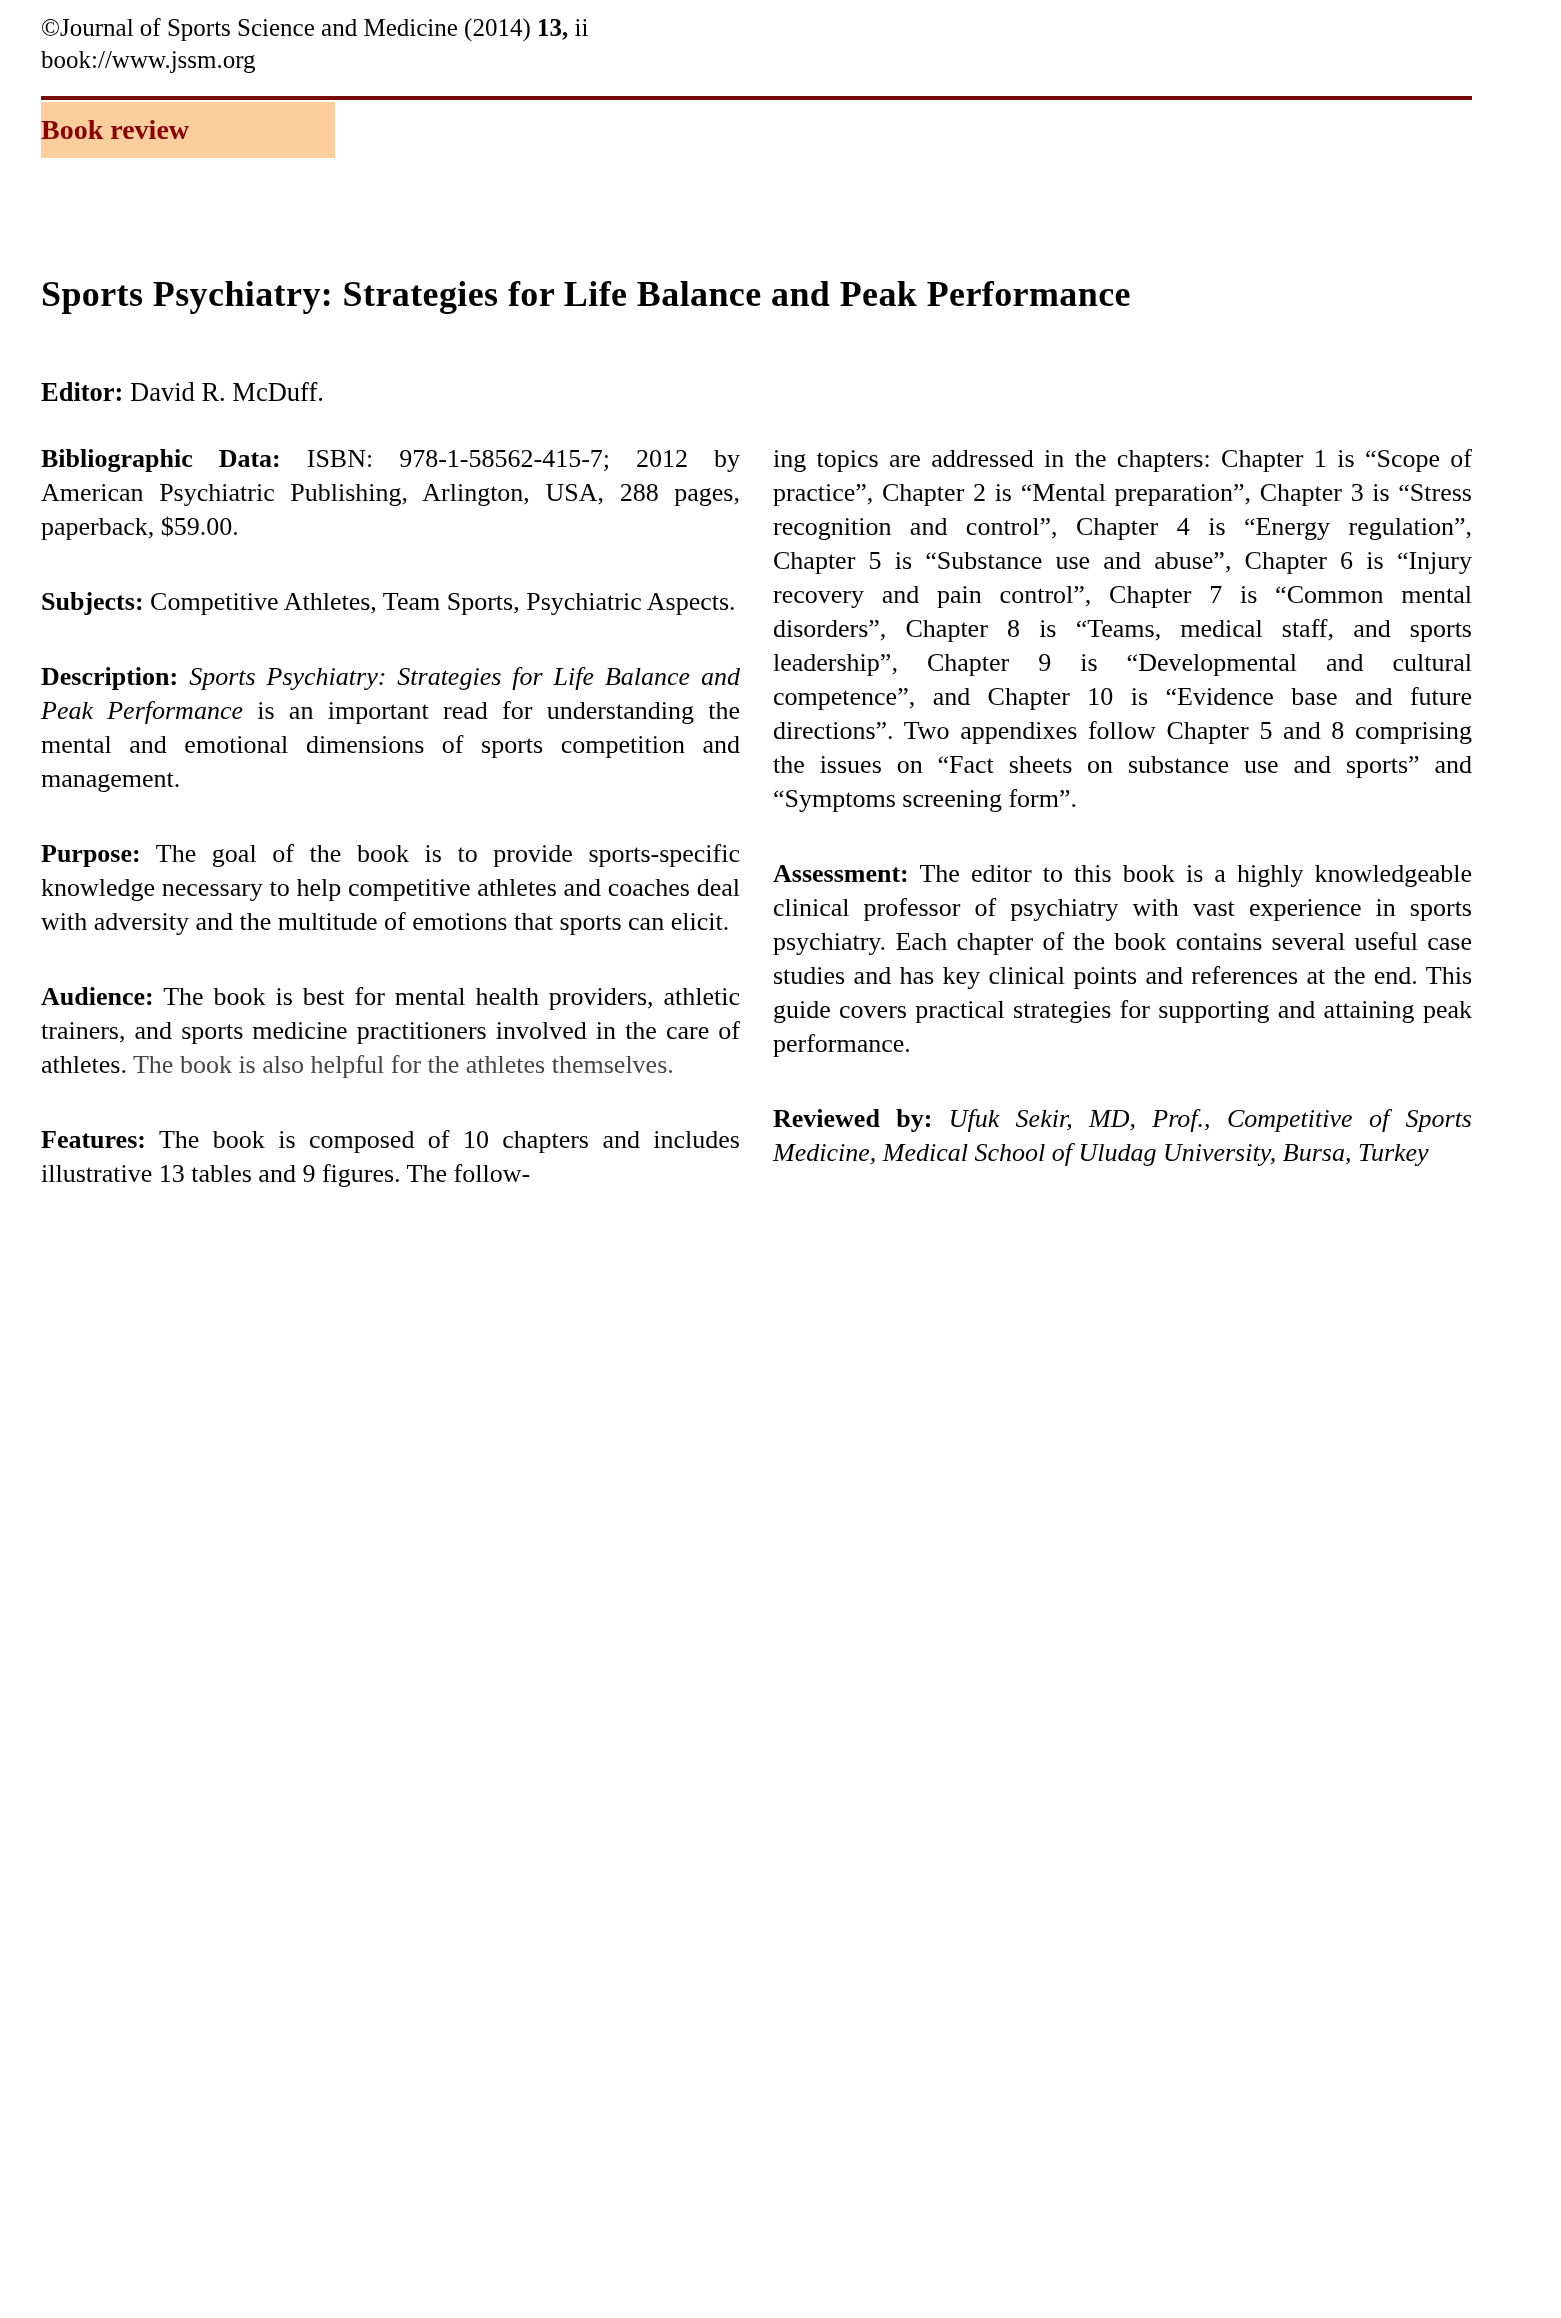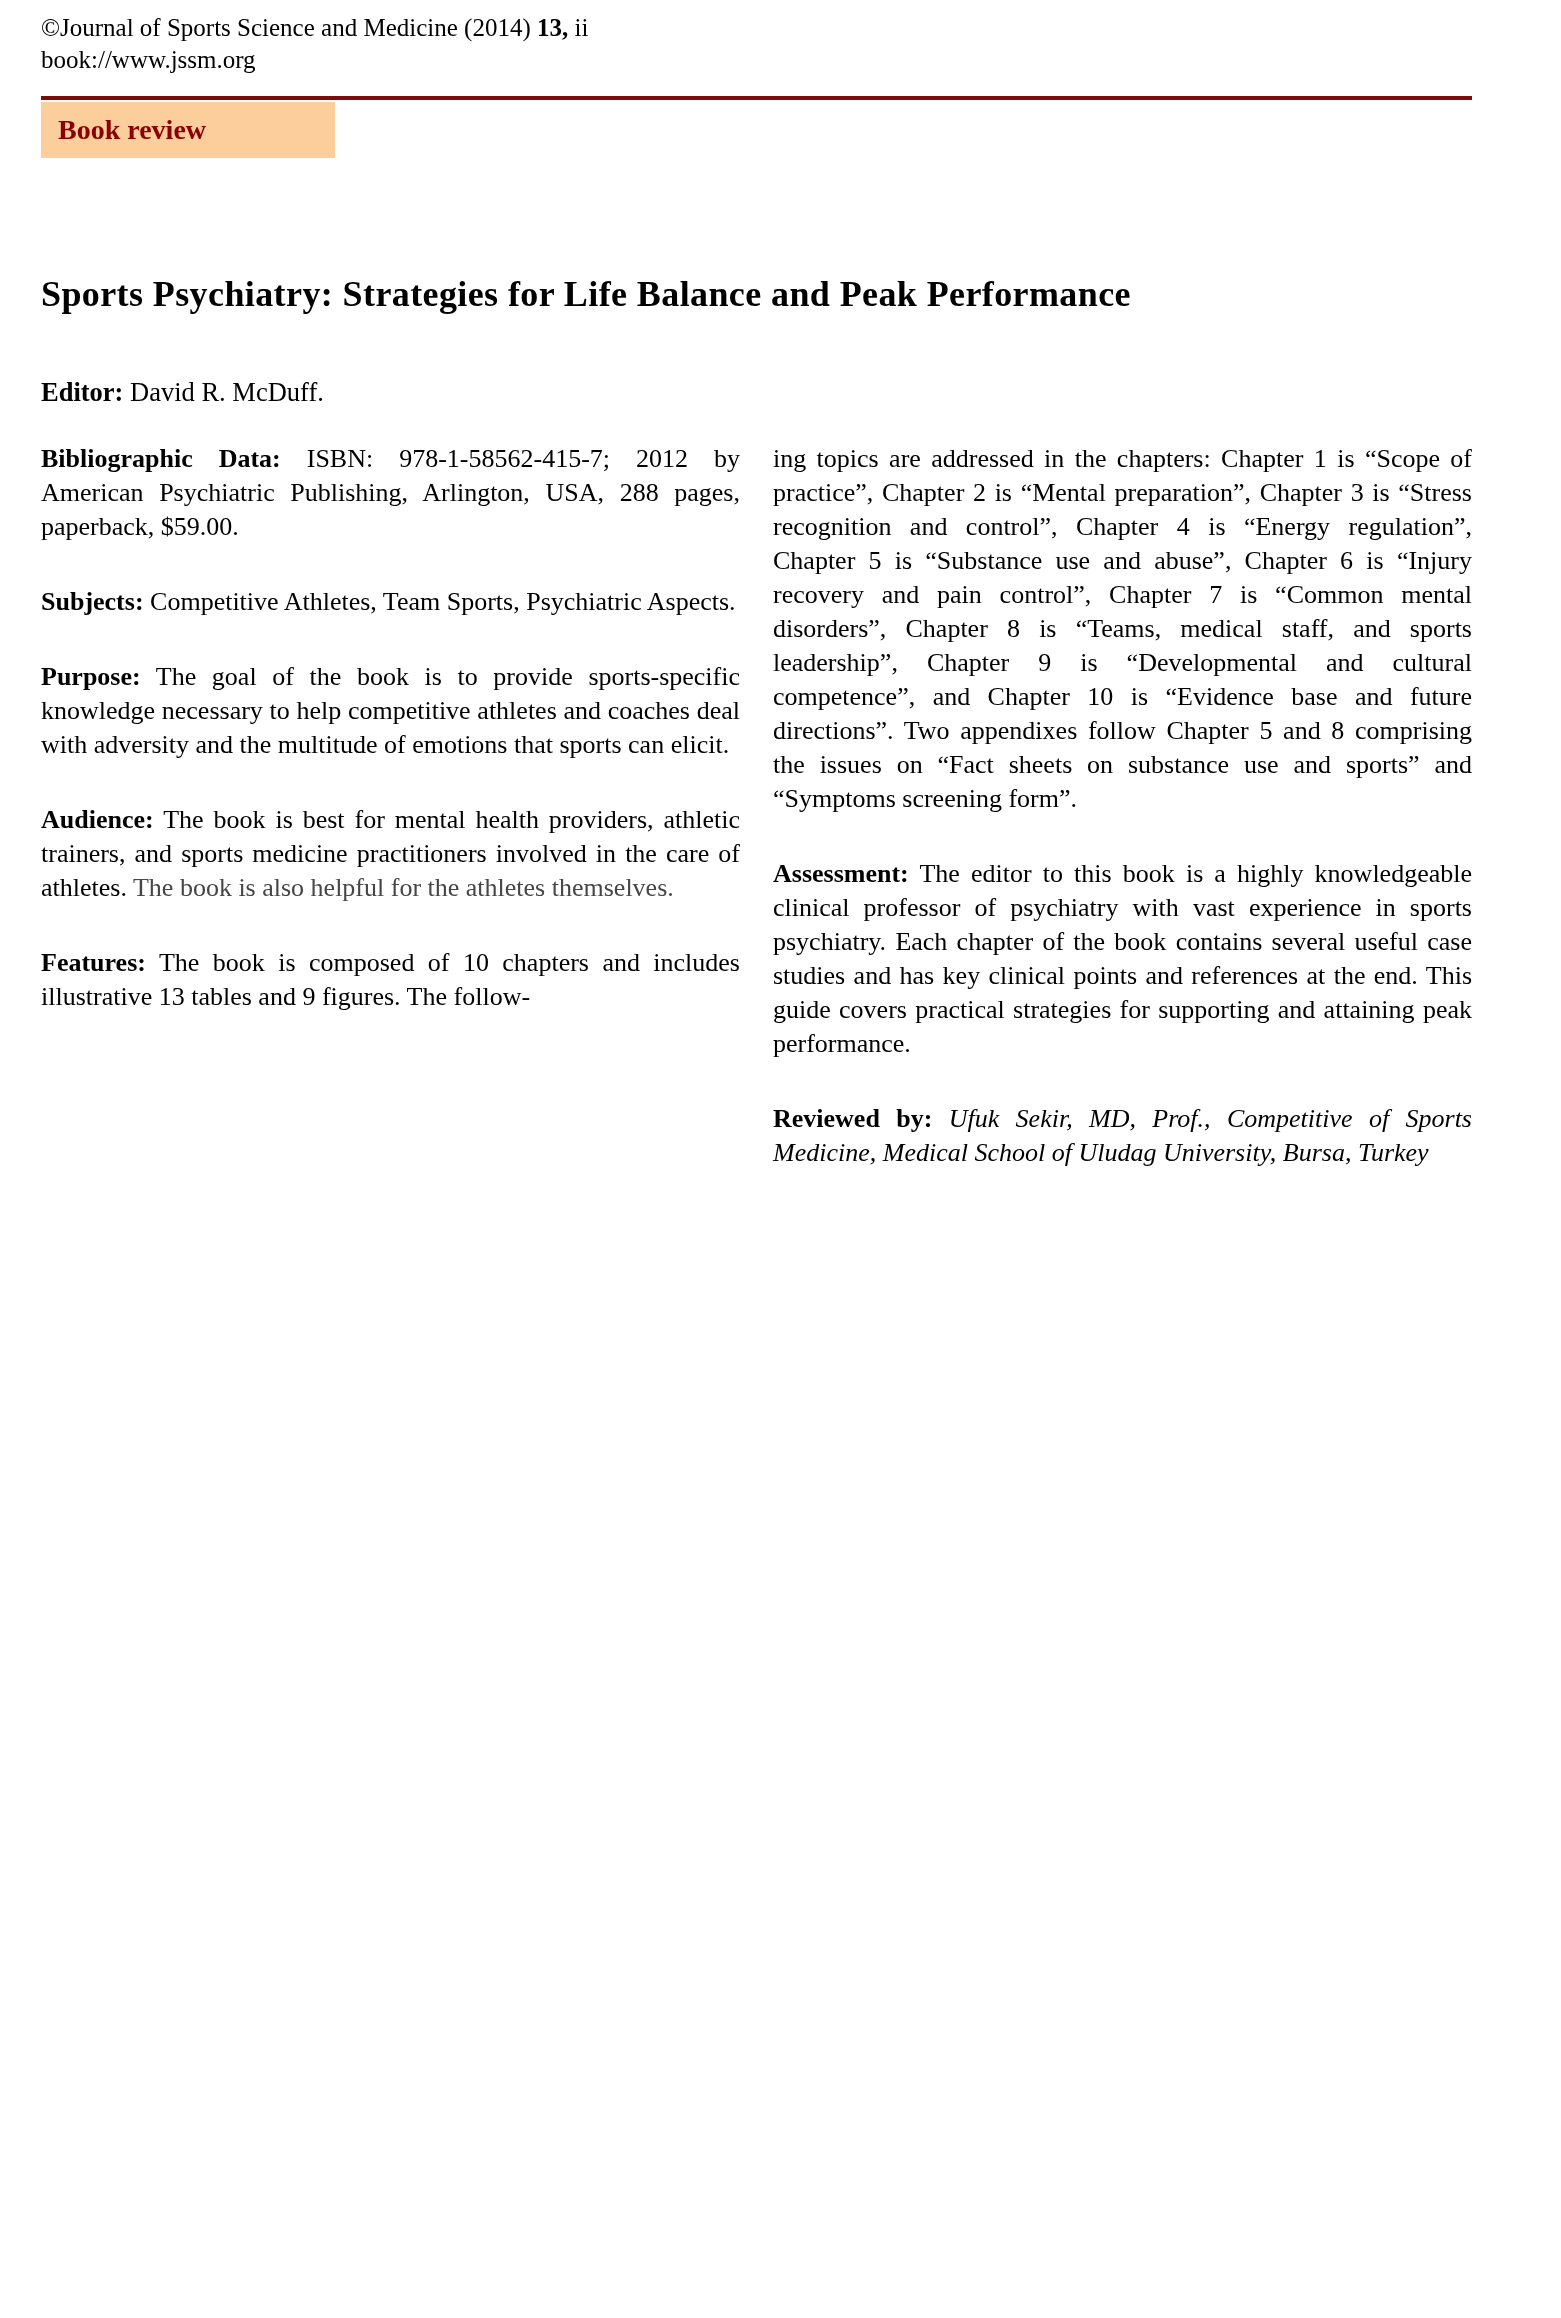--- a/index.html
+++ b/index.html
@@ -27,21 +27,21 @@
     margin-top: 20px;
   }
   .badge {
     margin-top: 2.1px;
     width: 294px;
     height: 56px;
     box-sizing: border-box;
     background: var(--badge-bg, #fbce9c);
     display: flex;
     align-items: center;
-    padding-left: 17px;
+    padding-left: 0;
   }
   .badge-label {
     color: var(--badge-text, #8b0000);
     font-weight: bold;
     font-size: 28px;
   }
   .book-title {
     margin: 115px 0 0 0;
     font-size: 36px;
     line-height: 42px;
@@ -89,20 +89,21 @@
   </div>
 
   <h1 class="book-title">Sports Psychiatry: Strategies for Life Balance and Peak Performance</h1>
 
   <div class="editor-line"><span class="run-b">Editor:</span><span> David R. McDuff.</span></div>
 
   <div class="columns">
     <div class="col">
         <p class="para"><span class="run-b">Bibliographic Data:</span><span> ISBN: 978-1-58562-415-7; 2012 by American Psychiatric Publishing, Arlington, USA, 288 pages, paperback, $59.00.</span></p>
         <p class="para"><span class="run-b">Subjects:</span><span> Competitive Athletes, Team Sports, Psychiatric Aspects.</span></p>
+        <p class="para"><span class="run-b">Description:</span><span class="run-i"> Sports Psychiatry: Strategies for Life Balance and Peak Performance</span><span> is an important read for understanding the mental and emotional dimensions of sports competition and management.</span></p>
         <p class="para"><span class="run-b">Purpose:</span><span> The goal of the book is to provide sports-specific knowledge necessary to help competitive athletes and coaches deal with adversity and the multitude of emotions that sports can elicit.</span></p>
         <p class="para"><span class="run-b">Audience:</span><span> The book is best for mental health providers, athletic trainers, and sports medicine practitioners involved in the care of athletes. </span><span class="run-g">The book is also helpful for the athletes themselves.</span></p>
         <p class="para"><span class="run-b">Features:</span><span> The book is composed of 10 chapters and includes illustrative  13  tables and 9 figures. The follow-</span></p>
       </div>
     <div class="col">
         <p class="para"><span>ing topics are addressed in the chapters: Chapter 1 is “Scope of practice”, Chapter 2 is “Mental preparation”, Chapter 3 is “Stress recognition and control”, Chapter 4 is “Energy regulation”, Chapter 5 is “Substance use and abuse”, Chapter 6 is “Injury recovery and pain control”, Chapter 7 is “Common mental disorders”, Chapter 8 is “Teams, medical staff, and sports leadership”, Chapter 9 is “Developmental and cultural competence”, and Chapter 10 is “Evidence base and future directions”. Two appendixes follow Chapter 5 and 8 comprising the issues on “Fact sheets on substance use and sports” and “Symptoms screening form”.</span></p>
         <p class="para"><span class="run-b">Assessment:</span><span> The editor to this book is a highly knowledgeable clinical professor of psychiatry with vast experience in sports psychiatry. Each chapter of the book contains several useful case studies and has key clinical points and references at the end. This guide covers practical strategies for supporting and attaining peak performance.</span></p>
         <p class="para"><span class="run-b">Reviewed by:</span><span class="run-i"> Ufuk Sekir, MD, Prof., Competitive of Sports Medicine, Medical School of Uludag University, Bursa, Turkey</span></p>
       </div>
   </div>

